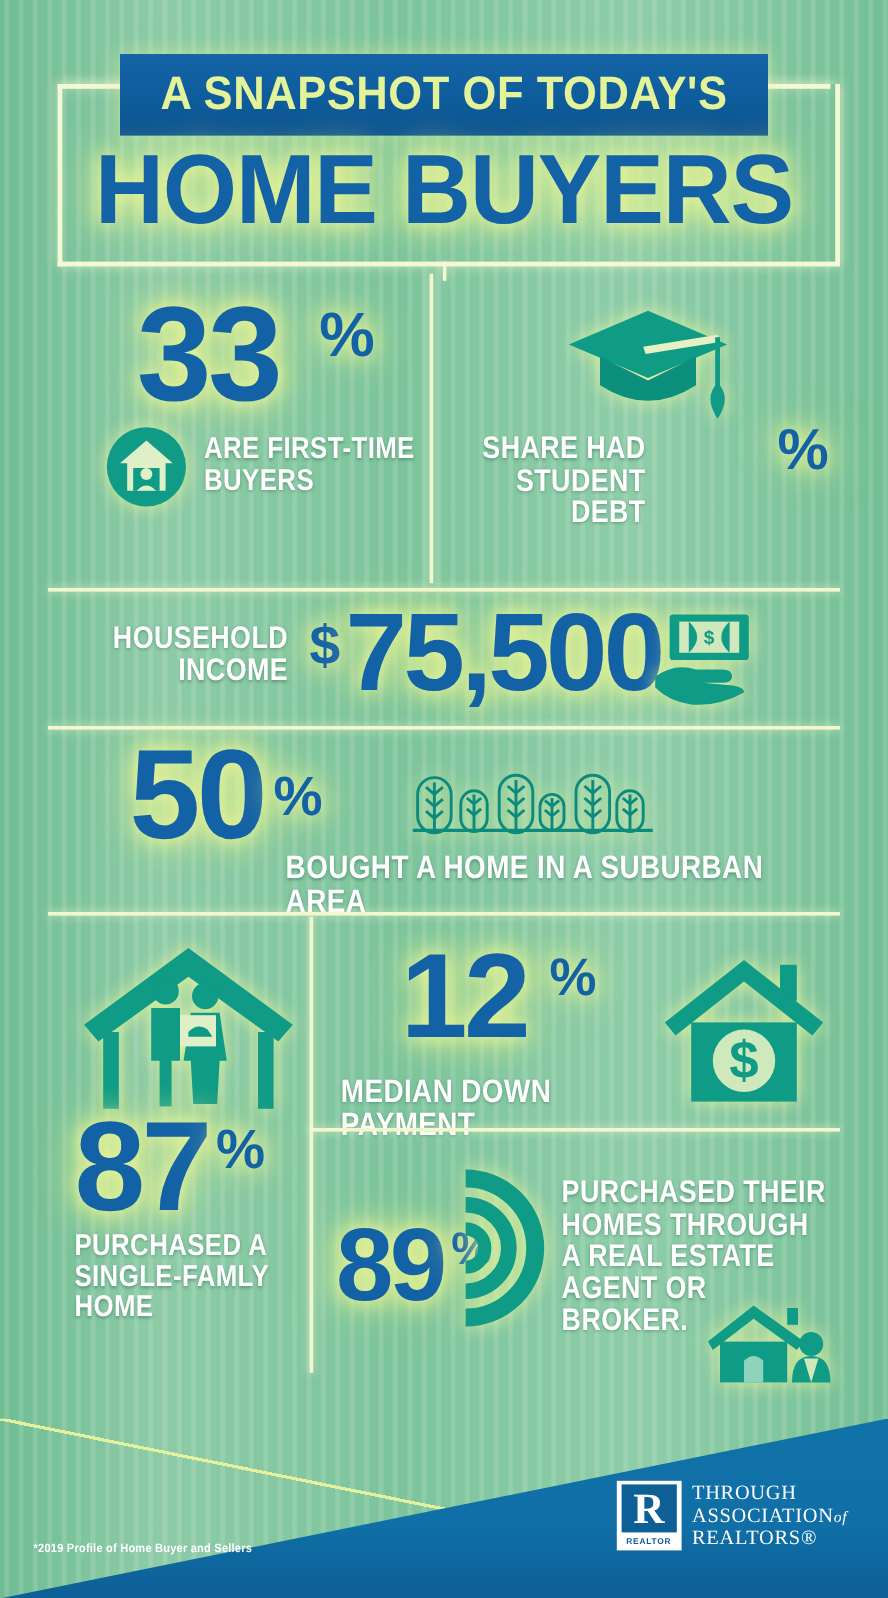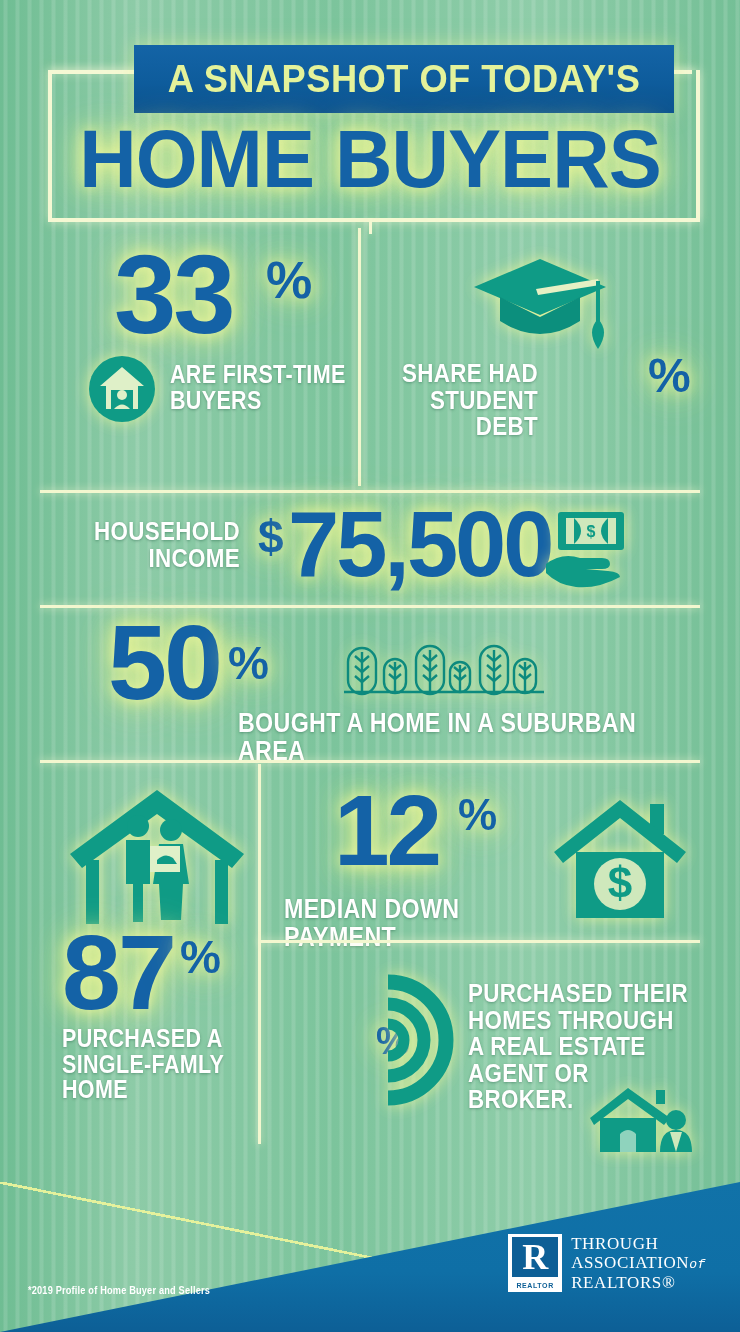--- a/index.html
+++ b/index.html
@@ -34,21 +34,21 @@
     border:4px solid #f5f8d4;border-top:none;box-shadow:0 0 10px rgba(245,248,212,.6);}
   .frame-top-l{position:absolute;left:48px;top:70px;width:118px;height:4px;background:#f5f8d4;box-shadow:0 0 10px rgba(245,248,212,.6);}
   .frame-top-r{position:absolute;right:48px;top:70px;width:118px;height:4px;background:#f5f8d4;box-shadow:0 0 10px rgba(245,248,212,.6);}
   .arrow{position:absolute;top:63px;width:0;height:0;}
   .arrow-l{left:160px;border-top:9px solid transparent;border-bottom:9px solid transparent;border-left:13px solid #f5f8d4;}
   .arrow-r{right:160px;border-top:9px solid transparent;border-bottom:9px solid transparent;border-right:13px solid #f5f8d4;}
   .notch{position:absolute;left:369px;top:218px;width:3px;height:16px;background:#f5f8d4;box-shadow:0 0 8px rgba(245,248,212,.6);}
   .titlebar{position:absolute;left:100px;top:45px;width:540px;height:68px;
     background:linear-gradient(180deg,#1464a6 0%,#0e5c9c 55%,#0b5290 100%);
     box-shadow:0 0 18px rgba(232,244,154,.55);
-    display:flex;align-items:center;justify-content:center;margin-left:34px;}
+    display:flex;align-items:center;justify-content:center;}
   .titlebar span{color:#e4f29a;font-weight:bold;font-size:39px;letter-spacing:.5px;transform:scaleX(.93);}
   .bigtitle{position:absolute;left:0;top:112px;width:740px;text-align:center;
     font-weight:bold;font-size:82px;letter-spacing:-1px;transform:scaleX(.97);}
 
   
   .abs{position:absolute;}
   .badge{position:absolute;left:148px;top:432px;width:126px;height:33px;}
   .badge .txt{position:absolute;left:0;top:0;width:126px;height:33px;display:flex;align-items:center;justify-content:center;
     color:#1462a6;font-weight:bold;font-size:19px;transform:scaleX(.9);}
   .badge .br{position:absolute;width:10px;height:33px;border:3px solid #0f8f93;}
@@ -62,21 +62,21 @@
   .diagline{position:absolute;left:0;bottom:0;width:740px;height:150px;
     background:linear-gradient(to top right, transparent 49.4%, #eaf49c 49.4%, #eaf49c 50.3%, transparent 50.3%);
     opacity:.95;filter:blur(.4px);}
   .footnote{position:absolute;left:28px;bottom:36px;color:#ffffff;font-size:10px;font-weight:bold;letter-spacing:.2px;transform:scaleX(.92);transform-origin:left;}
   .narlogo{position:absolute;right:34px;bottom:40px;display:flex;align-items:flex-start;gap:9px;}
   .narmark{width:54px;height:58px;background:#ffffff;position:relative;}
   .narR{position:absolute;left:4px;top:3px;width:46px;height:40px;background:#0d5f96;
         display:flex;align-items:center;justify-content:center;color:#ffffff;font-family:"Liberation Serif",serif;font-weight:bold;font-size:36px;line-height:1;}
   .narword{position:absolute;left:0;bottom:3px;width:54px;text-align:center;color:#0d5f96;font-size:7px;font-weight:bold;letter-spacing:.6px;}
   .nartext{color:#ffffff;font-family:"Liberation Serif",serif;font-size:17px;line-height:1.12;letter-spacing:.6px;}
-  .nartext i{font-size:13px;font-family:Liberation Mono, monospace;}
+  .nartext i{font-size:13px;}
 </style>
 </head>
 <body>
 
 <div class="page">
 
   <div class="frame"></div>
   <div class="frame-top-l"></div>
   <div class="frame-top-r"></div>
   <div class="arrow arrow-l"></div>
@@ -190,20 +190,21 @@
   <svg class="abs icon-glow" style="left:550px;top:790px;" width="140" height="140" viewBox="0 0 140 140">
     <rect x="100" y="14" width="14" height="30" fill="#0f9b86"></rect>
     <path d="M70 10 L136 62 L127 73 L70 28 L13 73 L4 62 Z" fill="#0f9b86"></path>
     <rect x="26" y="62" width="88" height="66" fill="#0f9b86"></rect>
     <circle cx="70" cy="94" r="26" fill="#cfe8bc"></circle>
     <text x="70" y="108" text-anchor="middle" font-family="Liberation Sans, sans-serif" font-size="44" font-weight="bold" fill="#0f9b86">$</text>
   </svg>
 
   <div class="hr" style="left:258px;top:940px;width:442px;"></div>
 
+  <div class="abs glow-blue num" style="left:280px;top:1018px;font-size:86px;">89</div>
   <div class="abs glow-blue pct" style="left:376px;top:1020px;font-size:38px;">%</div>
 
   <svg class="abs icon-glow" style="left:378px;top:970px;" width="110" height="140" viewBox="0 0 110 140">
     <g fill="none" stroke="#0f9b86" stroke-linecap="butt">
       <path d="M10 12 A58 58 0 1 1 10 128" stroke-width="15"></path>
       <path d="M10 34 A36 36 0 1 1 10 106" stroke-width="13"></path>
       <path d="M10 54 A16 16 0 1 1 10 86" stroke-width="11"></path>
     </g>
   </svg>
 

